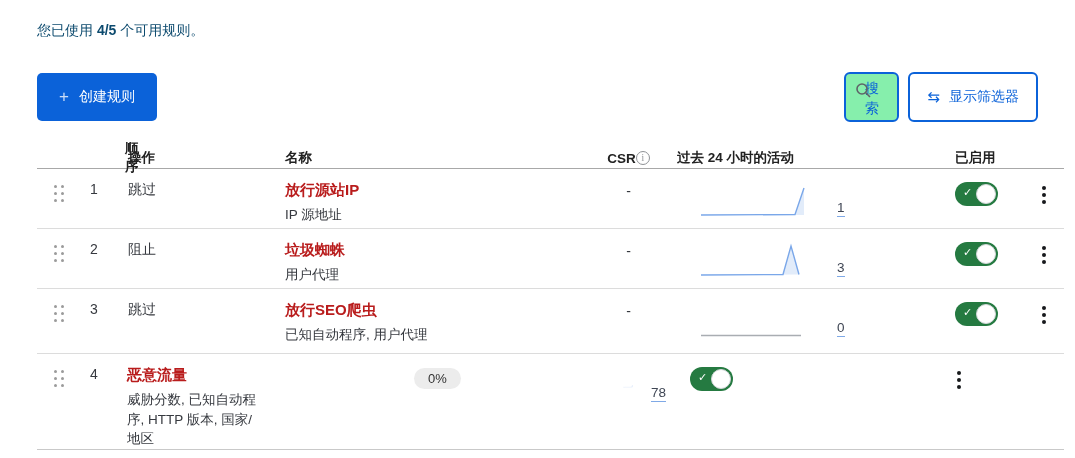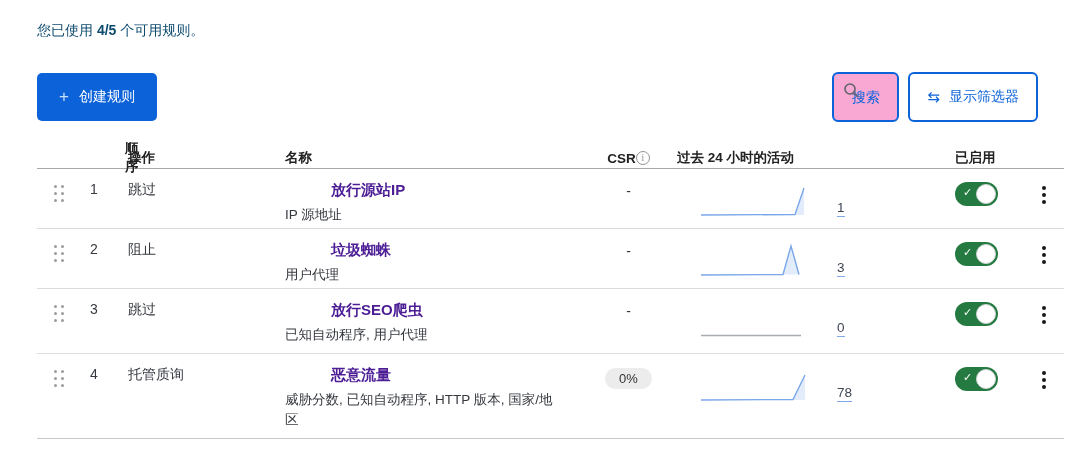--- a/index.html
+++ b/index.html
@@ -13,21 +13,21 @@
   .btn-create { display:flex; align-items:center; gap:10px; background:#0b62d9; color:#fff;
     border:none; border-radius:5px; height:48px; padding:0 22px; font-size:14px; cursor:pointer; }
   .btn-create .plus { color:rgba(255,255,255,0.78); font-size:17px; font-weight:400; }
 
   .toolbar-right { display:flex; align-items:center; }
   .search-wrap { position:relative; display:flex; align-items:center; }
   .search-input { width:348px; height:38px; border:1px solid #8a8f94; border-radius:4px 0 0 4px;
     padding:0 10px 0 34px; font-size:14px; color:#36393f; outline:none; background:#fff; }
   .search-input::placeholder { color:#8b8f93; }
   .search-icon { position:absolute; left:10px; top:10px; }
-  .btn-search { width:67px; height:50px; margin-left:-1px; background:#f9a8d4; color:#0b62d9;
+  .btn-search { width:55px; height:50px; margin-left:-1px; background:#86efac; color:#0b62d9;
     border:2px solid #0b62d9; border-radius:6px; font-size:14px; line-height:1.45;
     padding:4px 13px; cursor:pointer; word-break:break-all; }
   .btn-filters { margin-left:9px; height:50px; display:flex; align-items:center; gap:9px;
     background:#fff; color:#0b62d9; border:2px solid #0b62d9; border-radius:6px;
     padding:0 17px; font-size:14px; cursor:pointer; }
   .btn-filters .glyph { font-size:15px; }
 
   .table { margin:18px 0 0 37px; width:1027px; }
   .grid { display:grid; grid-template-columns:44px 45px 158px 307px 75px 265px 85px 48px; }
   .thead { height:29px; align-items:center; border-bottom:1px solid #a8a8a8;
@@ -46,21 +46,21 @@
   .row.h60 { min-height:60px; } .row.h65 { min-height:65px; } .row.h85 { min-height:85px; }
   .row:last-child { border-bottom:1px solid #c9c9c9; }
 
   .drag { padding-left:17px; padding-top:4px; cursor:grab; }
   .drag-dots { display:grid; grid-template-columns:3px 3px; gap:4px 4px; }
   .drag-dots i { width:3px; height:3px; border-radius:50%; background:#9b9b9b; }
 
   .cell-order { padding-left:9px; font-size:14px; }
   .cell-action { padding-left:2px; font-size:14px; }
   .cell-name { padding-left:1px; padding-right:28px; }
-  .rule-link { font-size:15px; font-weight:700; color:#4c1d95; text-decoration:none; cursor:pointer; display:inline-block;margin-left:46px; }
+  .rule-link { font-size:15px; font-weight:700; color:#b91c1c; text-decoration:none; cursor:pointer; display:inline-block; }
   .rule-desc { margin-top:5px; font-size:13.5px; color:#36393f; line-height:1.45; max-width:284px; }
 
   .cell-csr { text-align:center; font-size:14px; padding-top:2px; }
   .csr-badge { display:inline-block; background:#ececec; border-radius:12px; font-size:13px;
     padding:3px 14px; color:#333; }
 
   .cell-activity { padding-left:32px; display:flex; align-items:flex-end; height:40px; }
   .spark { display:block; }
   .spark-fill { fill:rgba(123,167,233,0.22); stroke:none; }
   .spark-line { fill:none; stroke-width:1.4; }
@@ -227,21 +227,20 @@
         <span class="drag-dots">
           <i></i>
           <i></i>
           <i></i>
           <i></i>
           <i></i>
           <i></i>
         </span>
       </div>
     <div class="cell-order">4</div>
-    <div class="cell-action">托管质询</div>
     <div class="cell-name">
       <a class="rule-link">恶意流量</a>
       <div class="rule-desc">威胁分数, 已知自动程序, HTTP 版本, 国家/地区</div>
     </div>
     <div class="cell-csr">
       <span class="csr-badge">0%</span>
     </div>
     <div class="cell-activity">
       <svg class="spark" width="122" height="40" viewBox="0 0 122 40">
         <path class="spark-fill" d="M3,34 L95,33.5 L107,9 L107,34 Z"></path>

